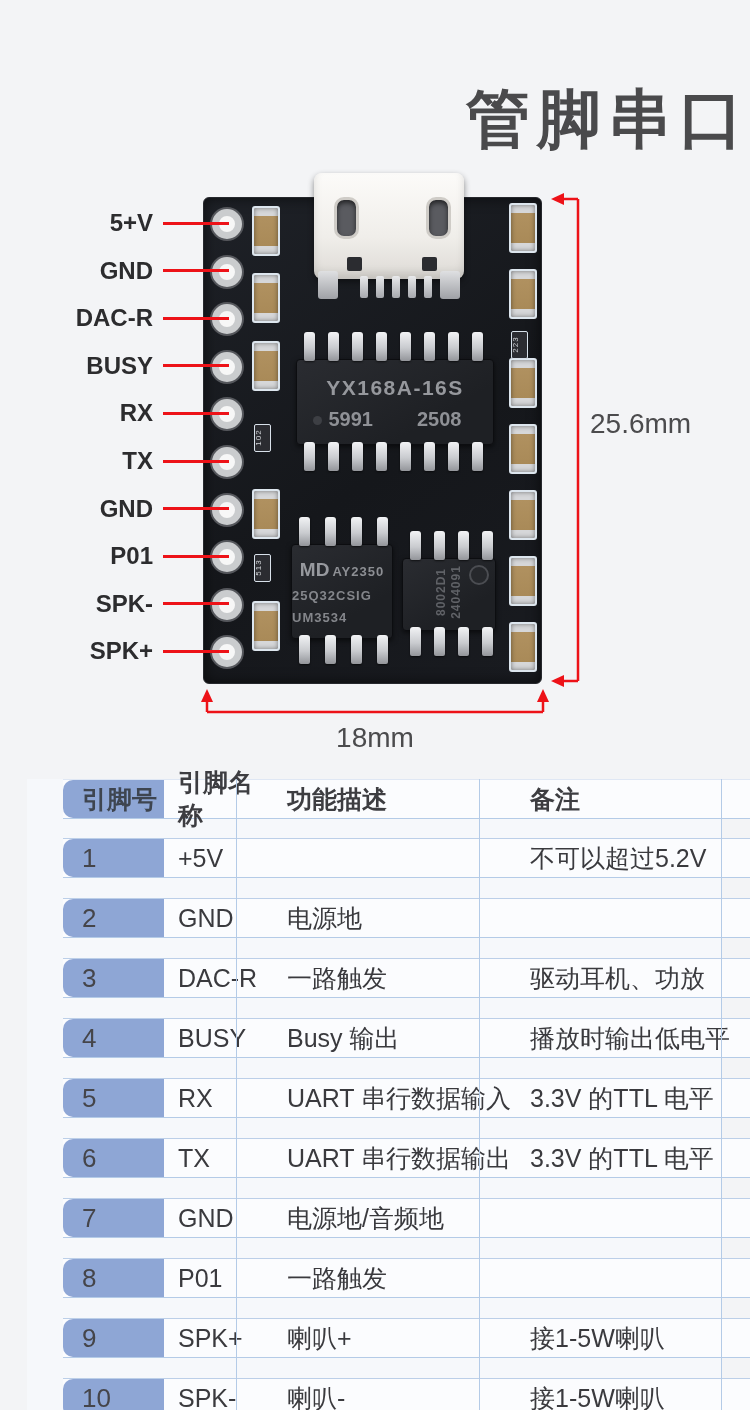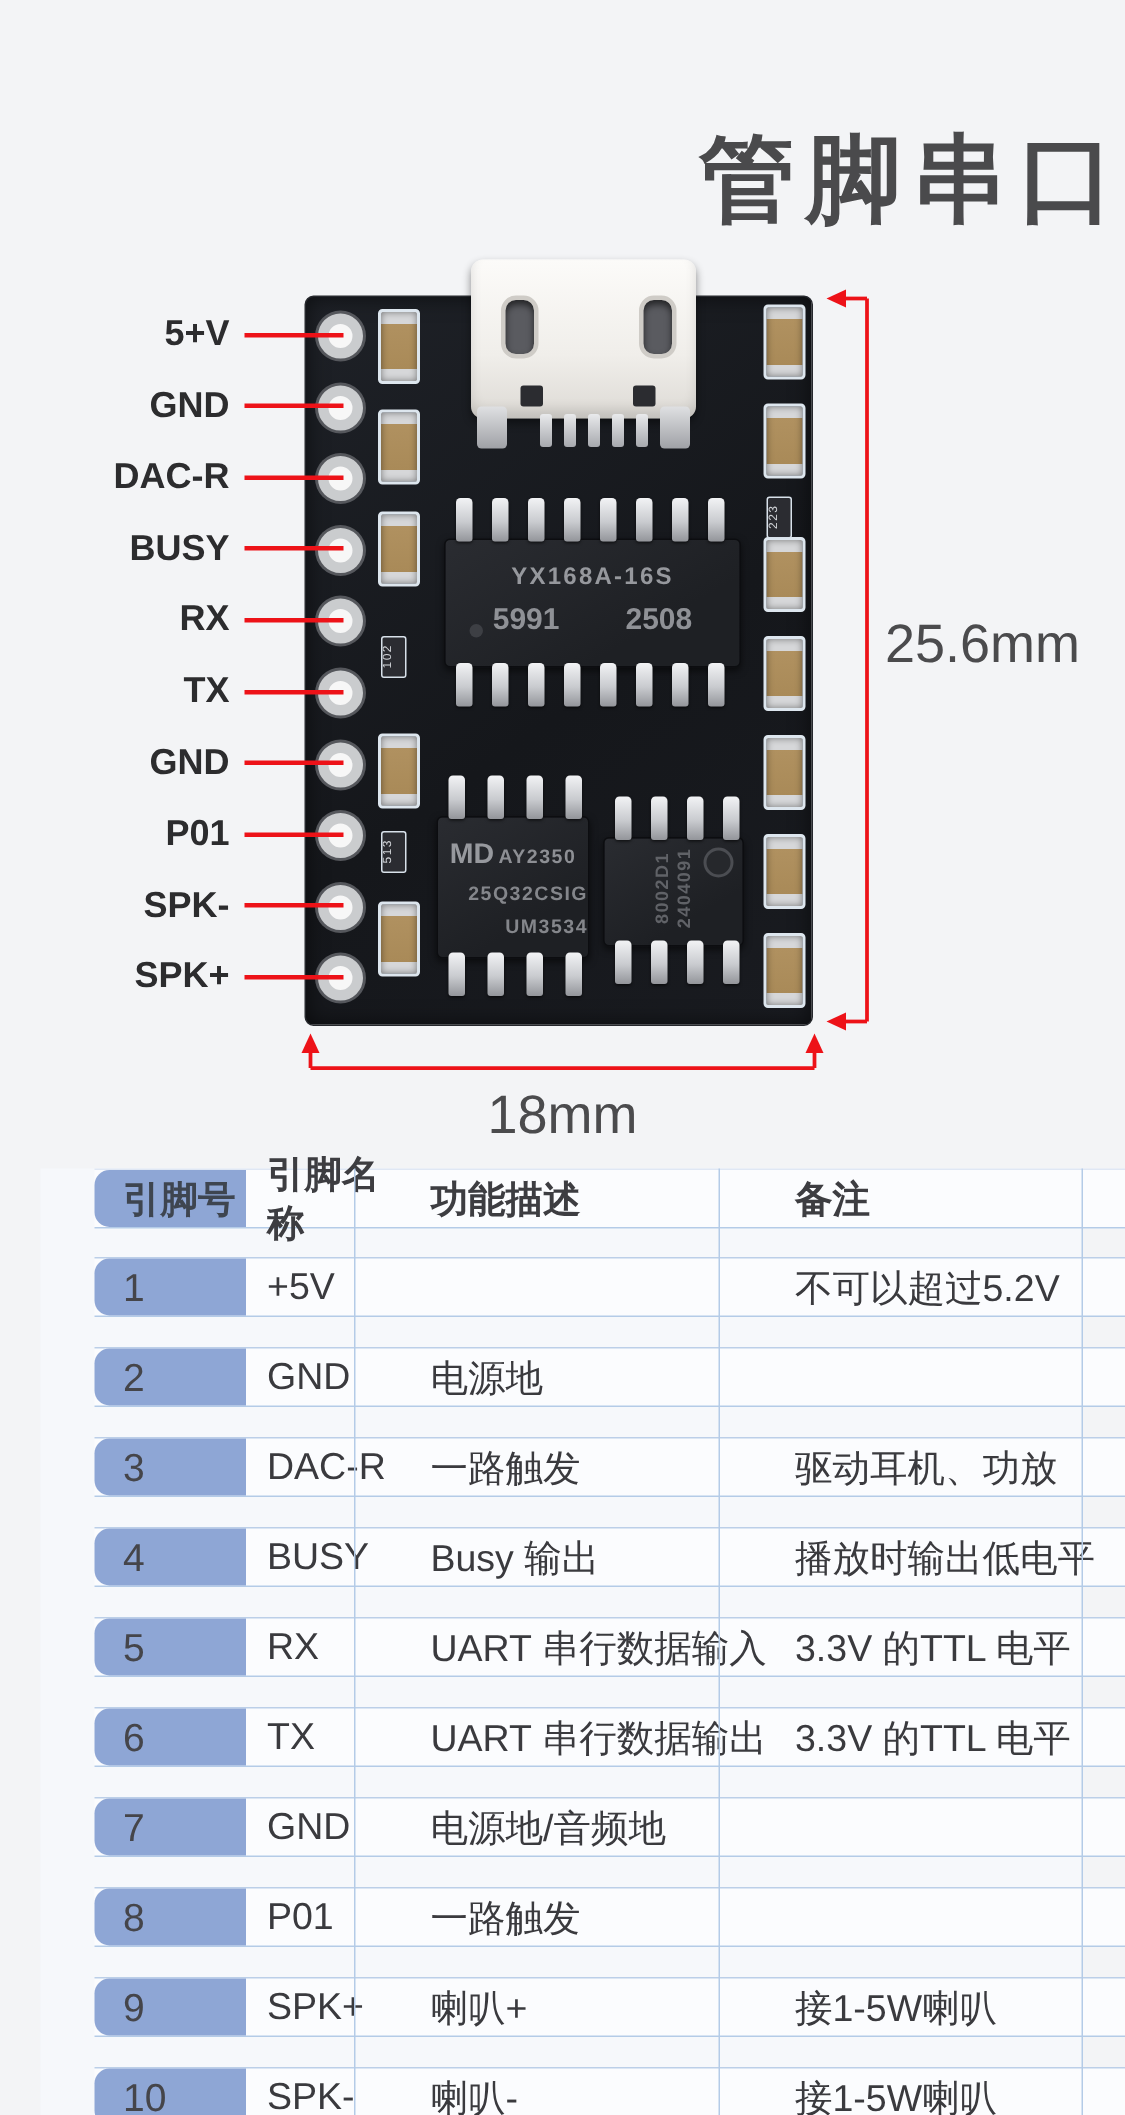--- a/index.html
+++ b/index.html
@@ -22,44 +22,44 @@
        background:linear-gradient(180deg,#d6d7d9 0%,#d6d7d9 17%,#b09160 17%,#a98a58 83%,#d6d7d9 83%,#d6d7d9 100%);
        box-shadow:inset 0 0 5px rgba(0,0,0,.45);}
   .smd-sm{position:absolute;width:15px;height:26px;border:1px solid #d8e1ea;border-radius:2px;
           background:#2b2c31;overflow:hidden;}
   .smd-sm span{position:absolute;left:-5px;top:8px;font-size:8px;color:#cfd2d6;transform:rotate(-90deg);letter-spacing:1px;}
   .icpin{position:absolute;width:11px;height:29px;border-radius:3px 3px 2px 2px;
          background:linear-gradient(180deg,#f2f3f5 0%,#c9cbcf 55%,#93959a 100%);
          box-shadow:0 1px 2px rgba(0,0,0,.6);}
   .ic{position:absolute;background:linear-gradient(150deg,#2a2c31,#1e2024 70%);
       border-radius:4px;border:1px solid #0c0d10;box-shadow:0 2px 5px rgba(0,0,0,.55);}
-  .ic .l1{margin-top:16px;text-align:center;font-size:16px;font-weight:700;letter-spacing:1.5px;color:#96989d;}
+  .ic .l1{margin-top:16px;text-align:center;font-size:21px;font-weight:700;letter-spacing:1.5px;color:#96989d;}
   .ic .l2{display:flex;justify-content:center;gap:44px;font-size:20px;font-weight:700;color:#8f9196;margin-top:8px;}
   .dot{position:absolute;width:9px;height:9px;border-radius:50%;background:#3d3f44;}
   .flash-l1{margin-top:14px;text-align:center;font-size:13px;font-weight:700;color:#8d8f94;letter-spacing:1px;}
   .flash-l1 b{font-size:19px;letter-spacing:0;margin-right:3px;color:#97999e;}
-  .flash-l{text-align:right;font-size:13px;font-weight:700;color:#84868b;letter-spacing:1px;margin-top:7px;}
+  .flash-l{text-align:left;font-size:13px;font-weight:700;color:#84868b;letter-spacing:1px;margin-top:7px;}
   .amp-txt{position:absolute;left:-4px;top:18px;width:100px;transform:rotate(-90deg);
            font-size:12px;font-weight:700;color:#606267;letter-spacing:1px;text-align:center;line-height:15px;}
   .dimple{position:absolute;right:6px;top:6px;width:16px;height:16px;border-radius:50%;
           border:2px solid #4b4d52;background:#26282c;}
   
   .usb{position:absolute;left:110px;top:-25px;width:150px;height:106px;border-radius:8px;
        background:linear-gradient(180deg,#fcfbf9 0%,#f0eeea 60%,#dddad5 100%);
        box-shadow:0 3px 6px rgba(0,0,0,.45),inset 0 -6px 8px rgba(0,0,0,.12);z-index:4;}
   .usb-slot{position:absolute;top:24px;width:19px;height:36px;border-radius:10px;
             background:#5a5b60;border:3px solid #cfccc7;box-shadow:inset 0 3px 5px rgba(0,0,0,.6);}
   .usb-latch{position:absolute;top:84px;width:15px;height:14px;background:#2b2c30;border-radius:2px;}
   .usb-leg{position:absolute;top:103px;width:8px;height:22px;
            background:linear-gradient(180deg,#e9eaec,#a7a9ae);border-radius:2px;}
   .usb-tab{position:absolute;top:98px;width:20px;height:28px;
            background:linear-gradient(180deg,#dfe0e2,#9fa1a6);border-radius:3px;}
   
   .dim-svg{position:absolute;left:0;top:0;z-index:7;pointer-events:none;}
-  .dim-label{position:absolute;font-size:36px;color:#4b4b4d;}
+  .dim-label{position:absolute;font-size:28px;color:#4b4b4d;}
   .dim-label.h{left:590px;top:408px;}
   .dim-label.w{left:207px;top:722px;width:336px;text-align:center;}
   
   .ptable{position:absolute;left:27px;top:779px;width:695px;height:631px;background:#f6f8fb;}
   .vl{position:absolute;top:0;bottom:0;width:1px;background:#b4cbe7;z-index:3;}
   .thead,.trow{position:absolute;left:0;width:695px;background:#fbfcfe;box-sizing:border-box;
                border-top:1px solid #bccfe8;border-bottom:1px solid #b4cbe7;z-index:1;margin-left:36px;}
   .thead{top:0;height:40px;border-top-color:rgba(188,207,232,.45);}
   .trow{height:40px;}
   .bluecell{position:absolute;left:0;top:0;bottom:0;width:101px;background:#8ea6d5;

